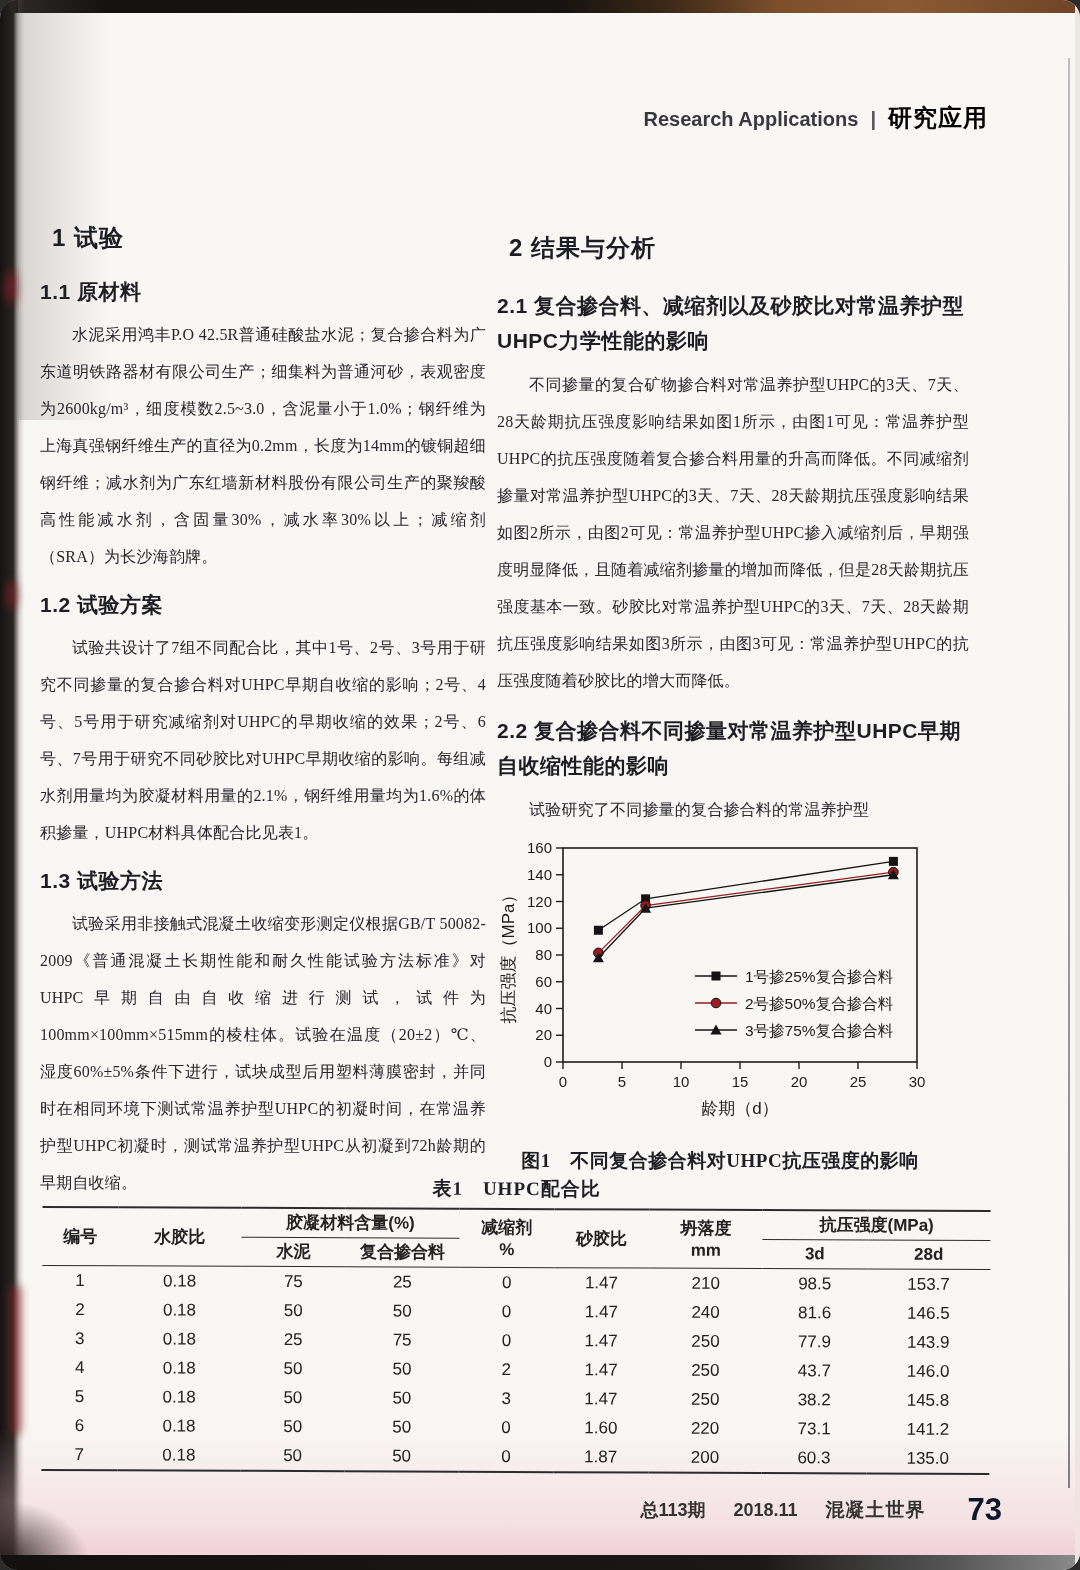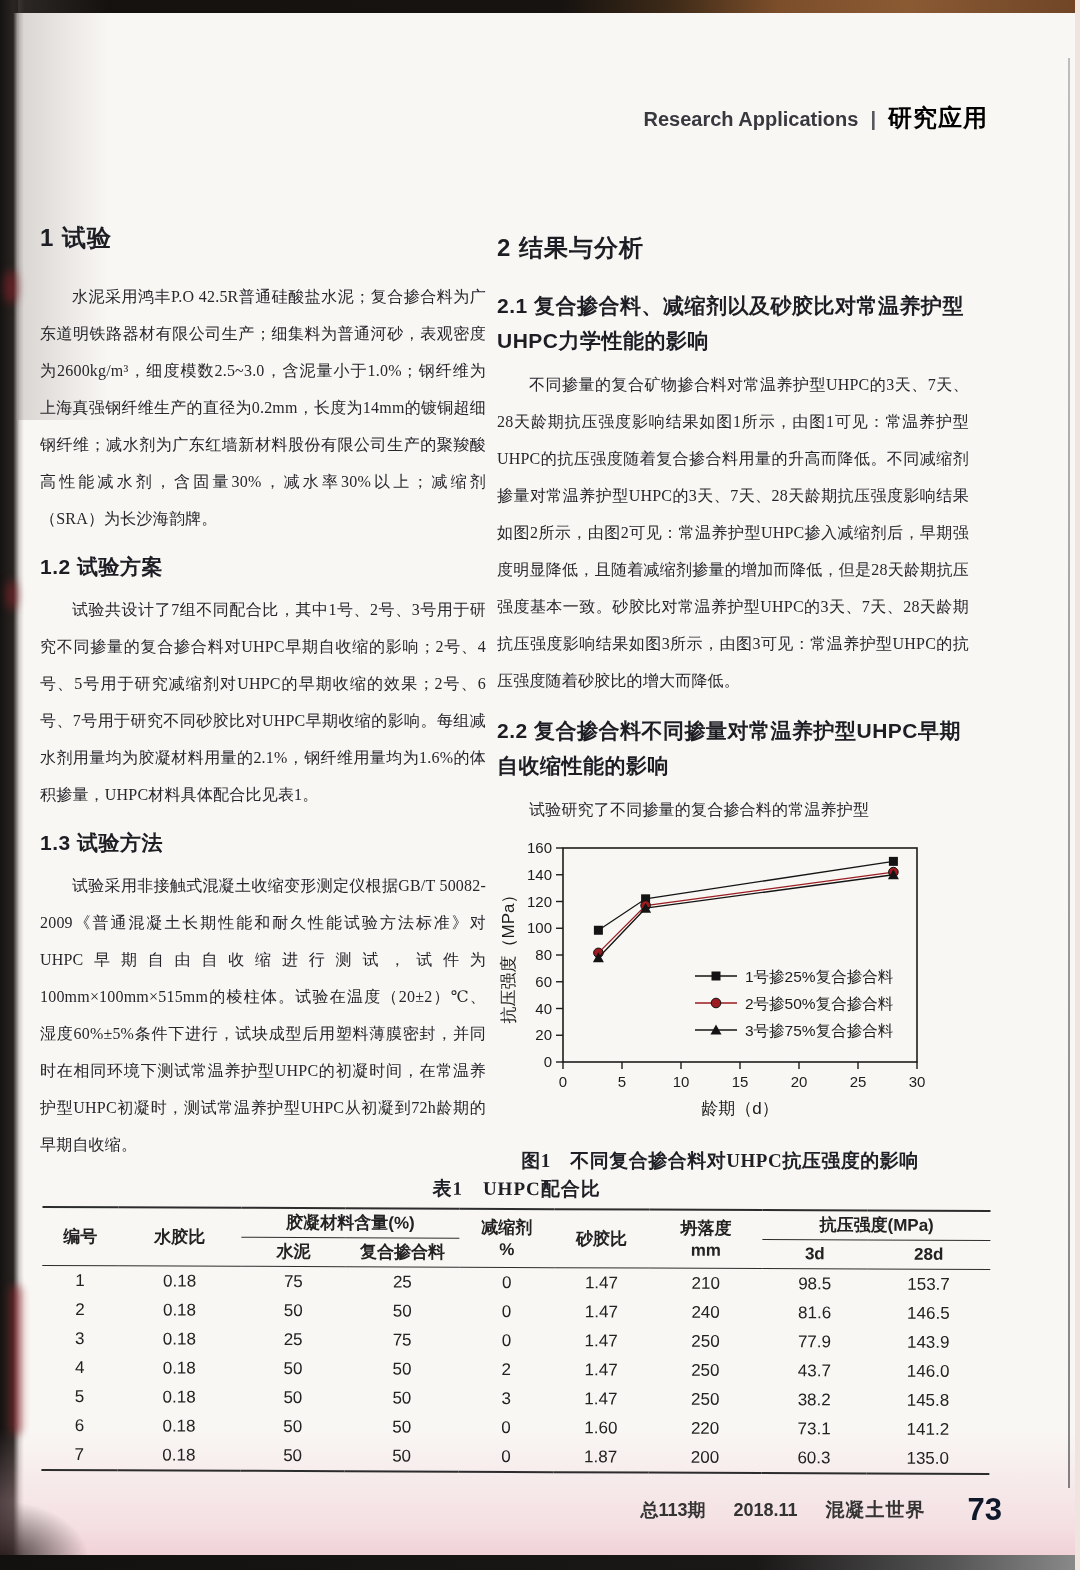--- a/index.html
+++ b/index.html
@@ -1,20 +1,21 @@
 <!DOCTYPE html>
 <html><head>
 <meta charset="utf-8">
 <style>
   html,body{margin:0;padding:0;background:#2b2b2b;}
   #page{
     position:relative;width:1080px;height:1570px;overflow:hidden;
     background:#f9f7f4;
     font-family:"Liberation Serif","DejaVu Serif",serif;
     color:#26262b;
+    border-radius:18px;
   }
   
   .edge-top{position:absolute;top:0;left:0;width:1080px;height:13px;
     background:linear-gradient(90deg,#14110f 0%,#171310 52%,#3d2a18 62%,#7c4e2a 72%,#8a5a33 84%,#6f4526 100%);}
   .edge-left{position:absolute;top:0;left:0;width:24px;height:1570px;
     background:linear-gradient(90deg,#151312 0%,#2a2522 55%,rgba(90,80,75,.25) 80%,rgba(0,0,0,0) 100%);}
   .edge-bottom{position:absolute;bottom:0;left:0;width:1080px;height:15px;
     background:linear-gradient(90deg,#121110 0%,#1a1817 70%,#555 88%,#8b8b8b 100%);}
   .corner-bl{position:absolute;bottom:10px;left:0;width:90px;height:60px;
     background:radial-gradient(ellipse at bottom left,rgba(20,15,12,.85) 0%,rgba(20,15,12,0) 70%);}
@@ -35,21 +36,21 @@
     font-family:"Liberation Sans","DejaVu Sans",sans-serif;}
   .jh-en{font-weight:bold;font-size:20px;color:#38383f;}
   .jh-bar{font-weight:bold;font-size:20px;color:#55555c;}
   .jh-zh{font-weight:bold;font-size:24px;color:#000000;letter-spacing:1px;}
 
   
   .col{position:absolute;}
   .col-left{left:40px;top:222px;width:446px;}
   .col-right{left:497px;top:232px;width:472px;}
   .h1{font-family:"Liberation Sans","DejaVu Sans",sans-serif;font-weight:bold;
-    font-size:24px;color:#1d1d24;margin:0 0 24px 0;letter-spacing:1px;}
+    font-size:24px;color:#1d1d24;margin:0 0 24px 12px;letter-spacing:1px;}
   .h2{font-family:"Liberation Sans","DejaVu Sans",sans-serif;font-weight:bold;
     font-size:21px;color:#1d1d24;margin:16px 0 10px 0;letter-spacing:.5px;}
   .h2.multiline{line-height:35px;margin:14px 0 8px 0;}
   .para{font-size:16px;line-height:37px;text-align:justify;text-indent:2em;
     margin:0;letter-spacing:.2px;color:#26262b;}
 
   
   .figure1{margin-top:6px;width:446px;}
   .figure1 svg{display:block;}
   svg text{font-family:"Liberation Sans","DejaVu Sans",sans-serif;}
@@ -95,20 +96,21 @@
   <div class="smudge c"></div>
 
   <div class="journal-header">
     <span class="jh-en">Research Applications</span>
     <span class="jh-bar">|</span>
     <span class="jh-zh">研究应用</span>
   </div>
 
   <div class="col col-left">
     <div class="h1">1 试验</div>
+    <div class="h2">1.1 原材料</div>
     <p class="para">水泥采用鸿丰P.O 42.5R普通硅酸盐水泥；复合掺合料为广东道明铁路器材有限公司生产；细集料为普通河砂，表观密度为2600kg/m³，细度模数2.5~3.0，含泥量小于1.0%；钢纤维为上海真强钢纤维生产的直径为0.2mm，长度为14mm的镀铜超细钢纤维；减水剂为广东红墙新材料股份有限公司生产的聚羧酸高性能减水剂，含固量30%，减水率30%以上；减缩剂（SRA）为长沙海韵牌。</p>
     <div class="h2">1.2 试验方案</div>
     <p class="para">试验共设计了7组不同配合比，其中1号、2号、3号用于研究不同掺量的复合掺合料对UHPC早期自收缩的影响；2号、4号、5号用于研究减缩剂对UHPC的早期收缩的效果；2号、6号、7号用于研究不同砂胶比对UHPC早期收缩的影响。每组减水剂用量均为胶凝材料用量的2.1%，钢纤维用量均为1.6%的体积掺量，UHPC材料具体配合比见表1。</p>
     <div class="h2">1.3 试验方法</div>
     <p class="para">试验采用非接触式混凝土收缩变形测定仪根据GB/T 50082-2009《普通混凝土长期性能和耐久性能试验方法标准》对UHPC早期自由自收缩进行测试，试件为100mm×100mm×515mm的棱柱体。试验在温度（20±2）℃、湿度60%±5%条件下进行，试块成型后用塑料薄膜密封，并同时在相同环境下测试常温养护型UHPC的初凝时间，在常温养护型UHPC初凝时，测试常温养护型UHPC从初凝到72h龄期的早期自收缩。</p>
   </div>
 
   <div class="col col-right">
     <div class="h1">2 结果与分析</div>
     <div class="h2 multiline">2.1 复合掺合料、减缩剂以及砂胶比对常温养护型UHPC力学性能的影响</div>

